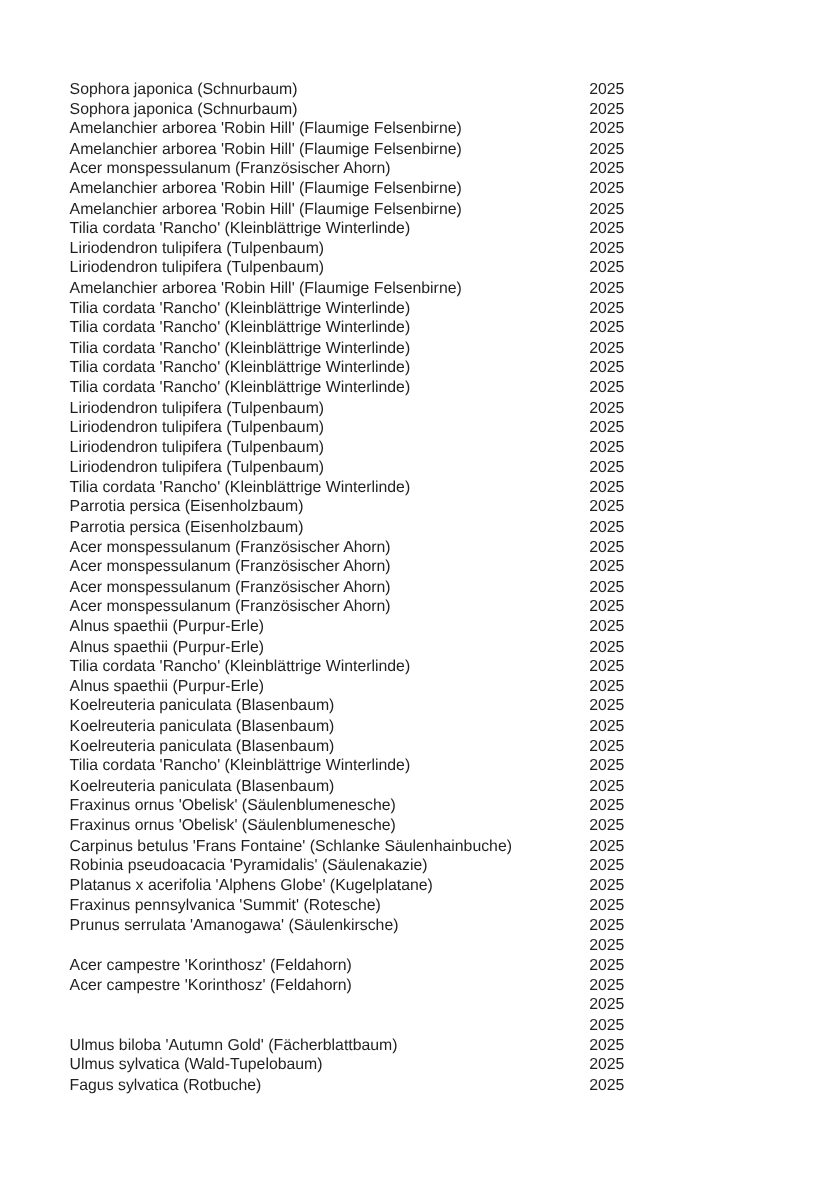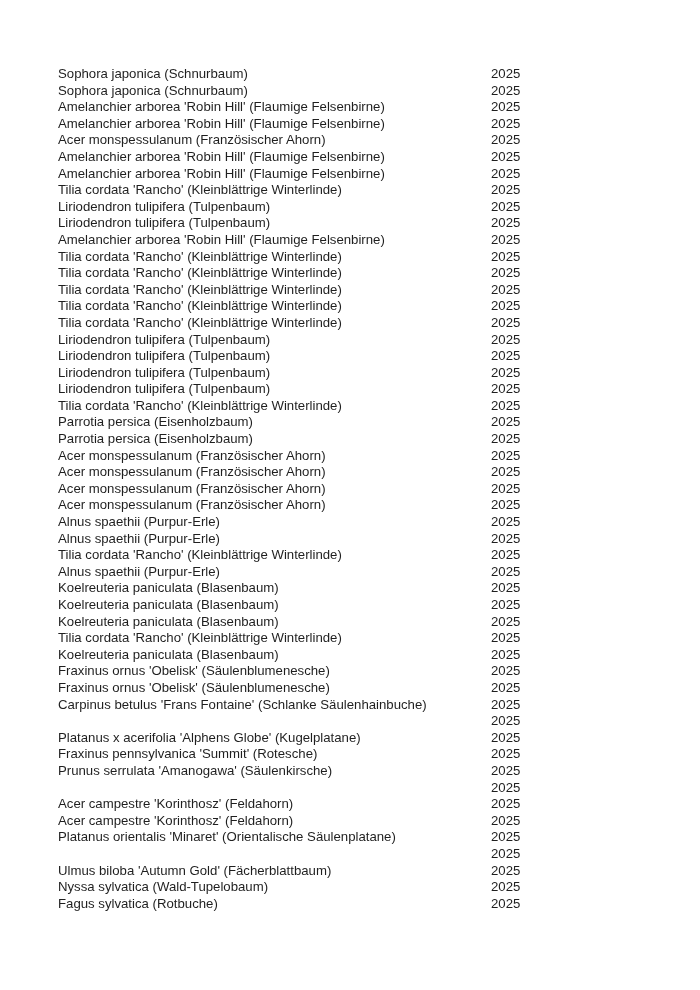--- a/index.html
+++ b/index.html
@@ -235,20 +235,21 @@
     <span class="cell-species">Fraxinus ornus 'Obelisk' (Säulenblumenesche)</span>
     <span class="cell-year">2025</span>
   </div>
 
   <div class="row">
     <span class="cell-species">Carpinus betulus 'Frans Fontaine' (Schlanke Säulenhainbuche)</span>
     <span class="cell-year">2025</span>
   </div>
 
   <div class="row">
+    <span class="cell-species">Robinia pseudoacacia 'Pyramidalis' (Säulenakazie)</span>
     <span class="cell-year">2025</span>
   </div>
 
   <div class="row">
     <span class="cell-species">Platanus x acerifolia 'Alphens Globe' (Kugelplatane)</span>
     <span class="cell-year">2025</span>
   </div>
 
   <div class="row">
     <span class="cell-species">Fraxinus pennsylvanica 'Summit' (Rotesche)</span>
@@ -268,35 +269,34 @@
     <span class="cell-species">Acer campestre 'Korinthosz' (Feldahorn)</span>
     <span class="cell-year">2025</span>
   </div>
 
   <div class="row">
     <span class="cell-species">Acer campestre 'Korinthosz' (Feldahorn)</span>
     <span class="cell-year">2025</span>
   </div>
 
   <div class="row">
-    <span class="cell-species">Platanus orientalis 'Minaret' (Orientalische Säulenplatane)</span>
     <span class="cell-year">2025</span>
   </div>
 
   <div class="row">
     <span class="cell-year">2025</span>
   </div>
 
   <div class="row">
     <span class="cell-species">Ulmus biloba 'Autumn Gold' (Fächerblattbaum)</span>
     <span class="cell-year">2025</span>
   </div>
 
   <div class="row">
-    <span class="cell-species">Nyssa sylvatica (Wald-Tupelobaum)</span>
+    <span class="cell-species">Ulmus sylvatica (Wald-Tupelobaum)</span>
     <span class="cell-year">2025</span>
   </div>
 
   <div class="row">
     <span class="cell-species">Fagus sylvatica (Rotbuche)</span>
     <span class="cell-year">2025</span>
   </div>
 </div>
 </div>
 

